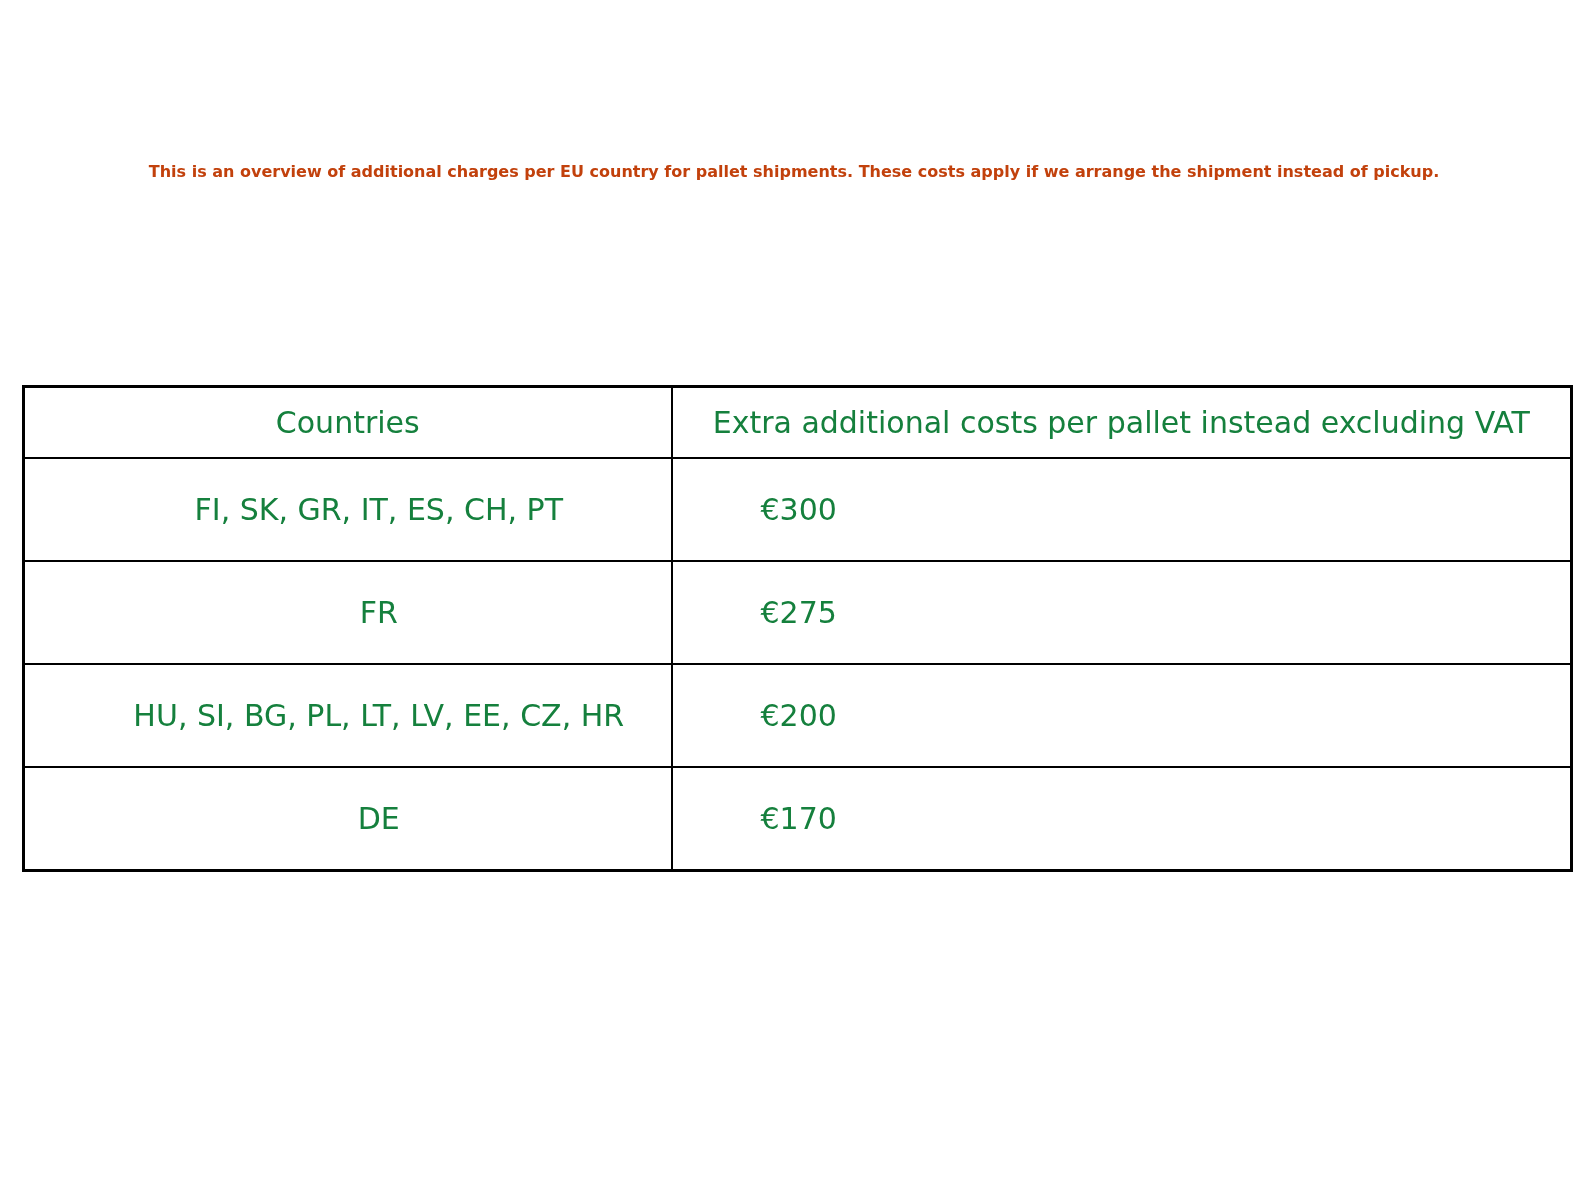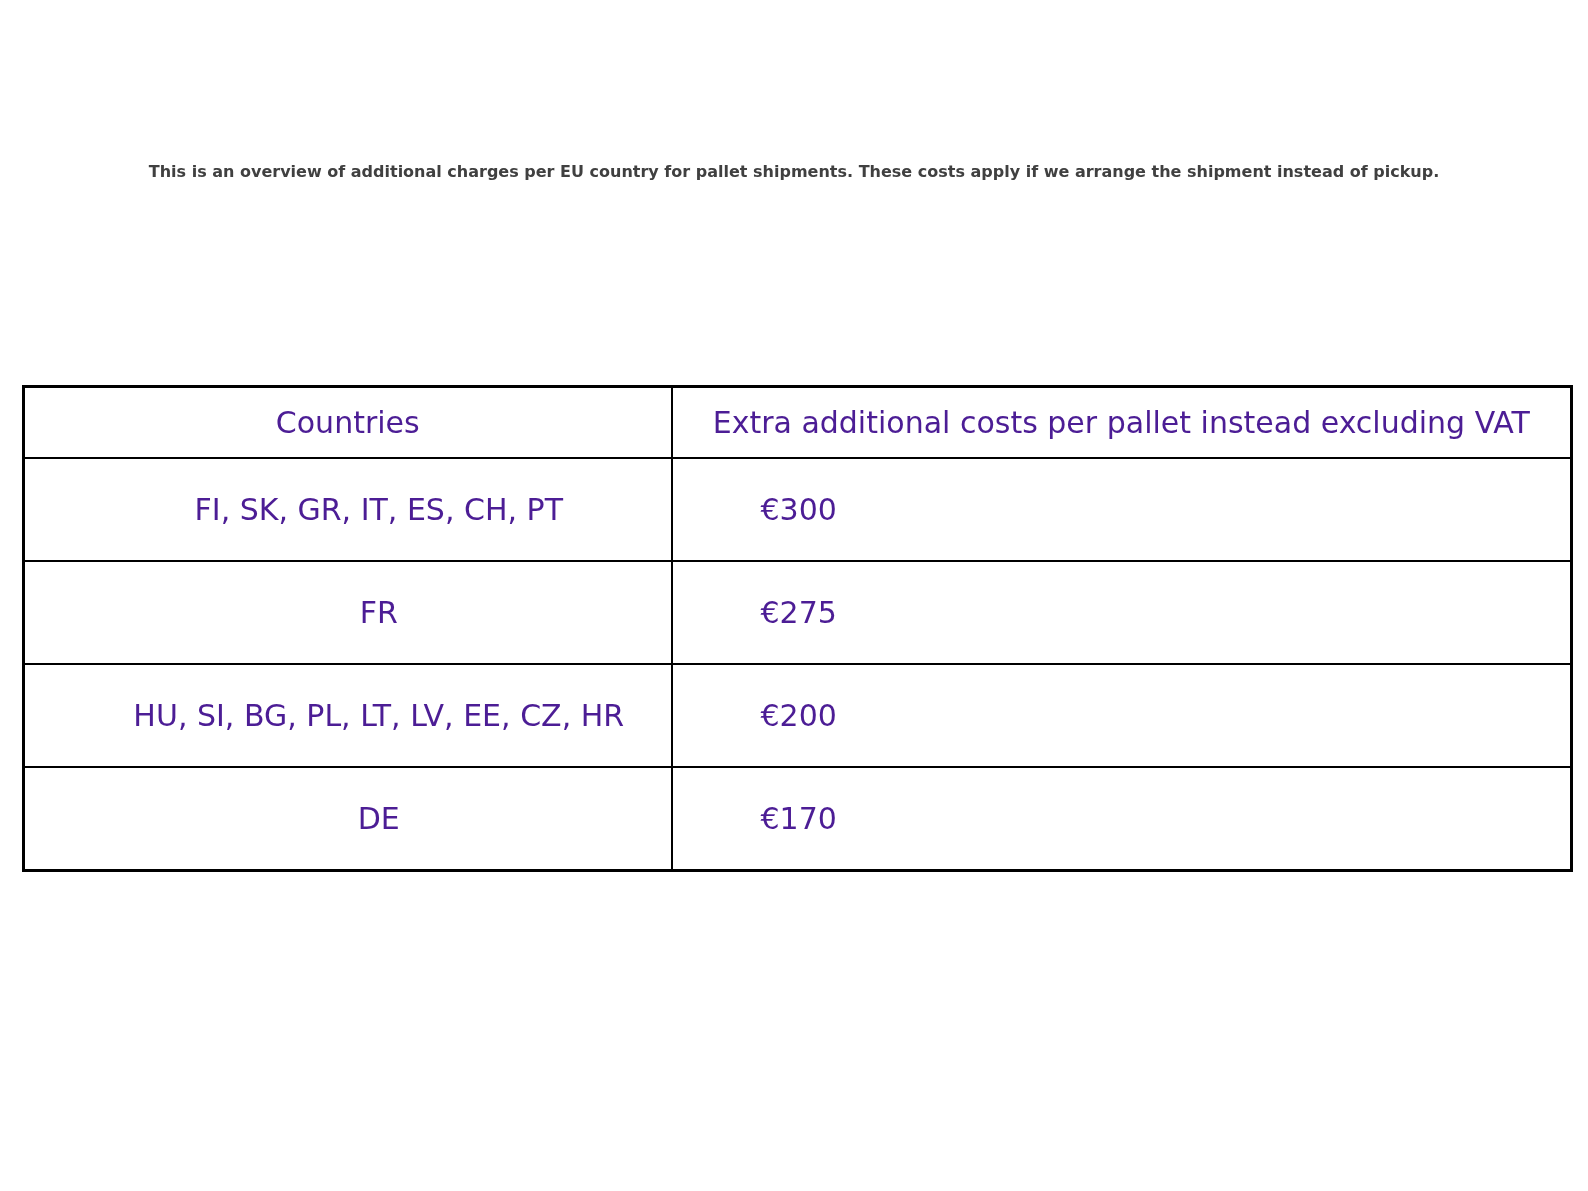--- a/index.html
+++ b/index.html
@@ -17,40 +17,40 @@
   }
   .intro-text {
     position: absolute;
     top: 161px;
     left: 0;
     width: 100%;
     text-align: center;
     font-size: 16px;
     font-weight: bold;
     line-height: 22px;
-    color: #404040;
+    color: #c2410c;
   }
   table.charges-table {
     position: absolute;
     left: 22px;
     top: 385px;
     width: 1548px;
     height: 487px;
     border-collapse: collapse;
     table-layout: fixed;
     border: 3px solid #000000;
   }
   .charges-table col.col-countries { width: 648px; }
   .charges-table col.col-costs     { width: 900px; }
   .charges-table th,
   .charges-table td {
     border: 2px solid #000000;
     font-size: 30px;
     font-weight: normal;
-    color: #4c1d95;
+    color: #15803d;
     vertical-align: middle;
     padding: 0;
     height: 69px;
     white-space: nowrap;
     overflow: hidden;
     background: #ffffff;
   }
   .charges-table th {
     text-align: center;
   }

